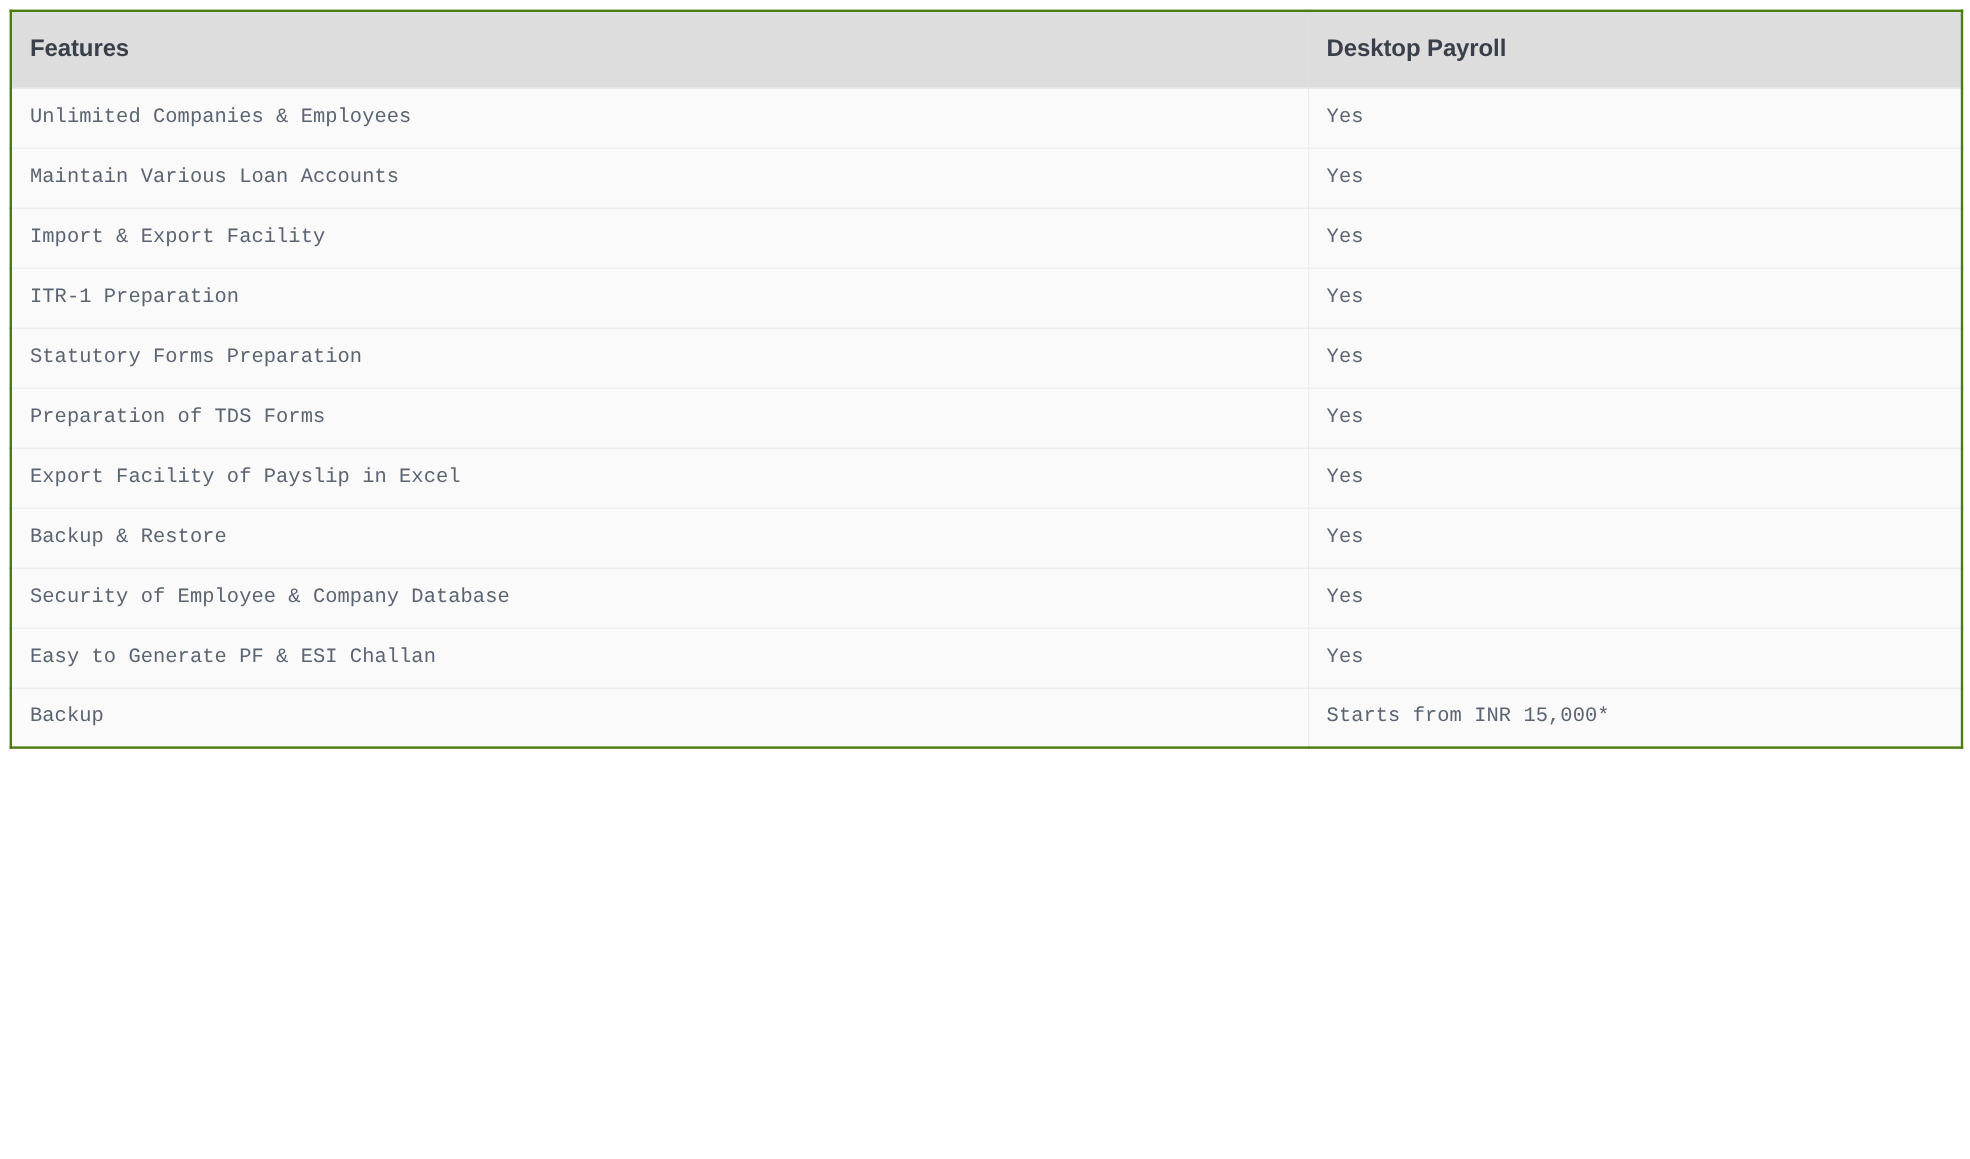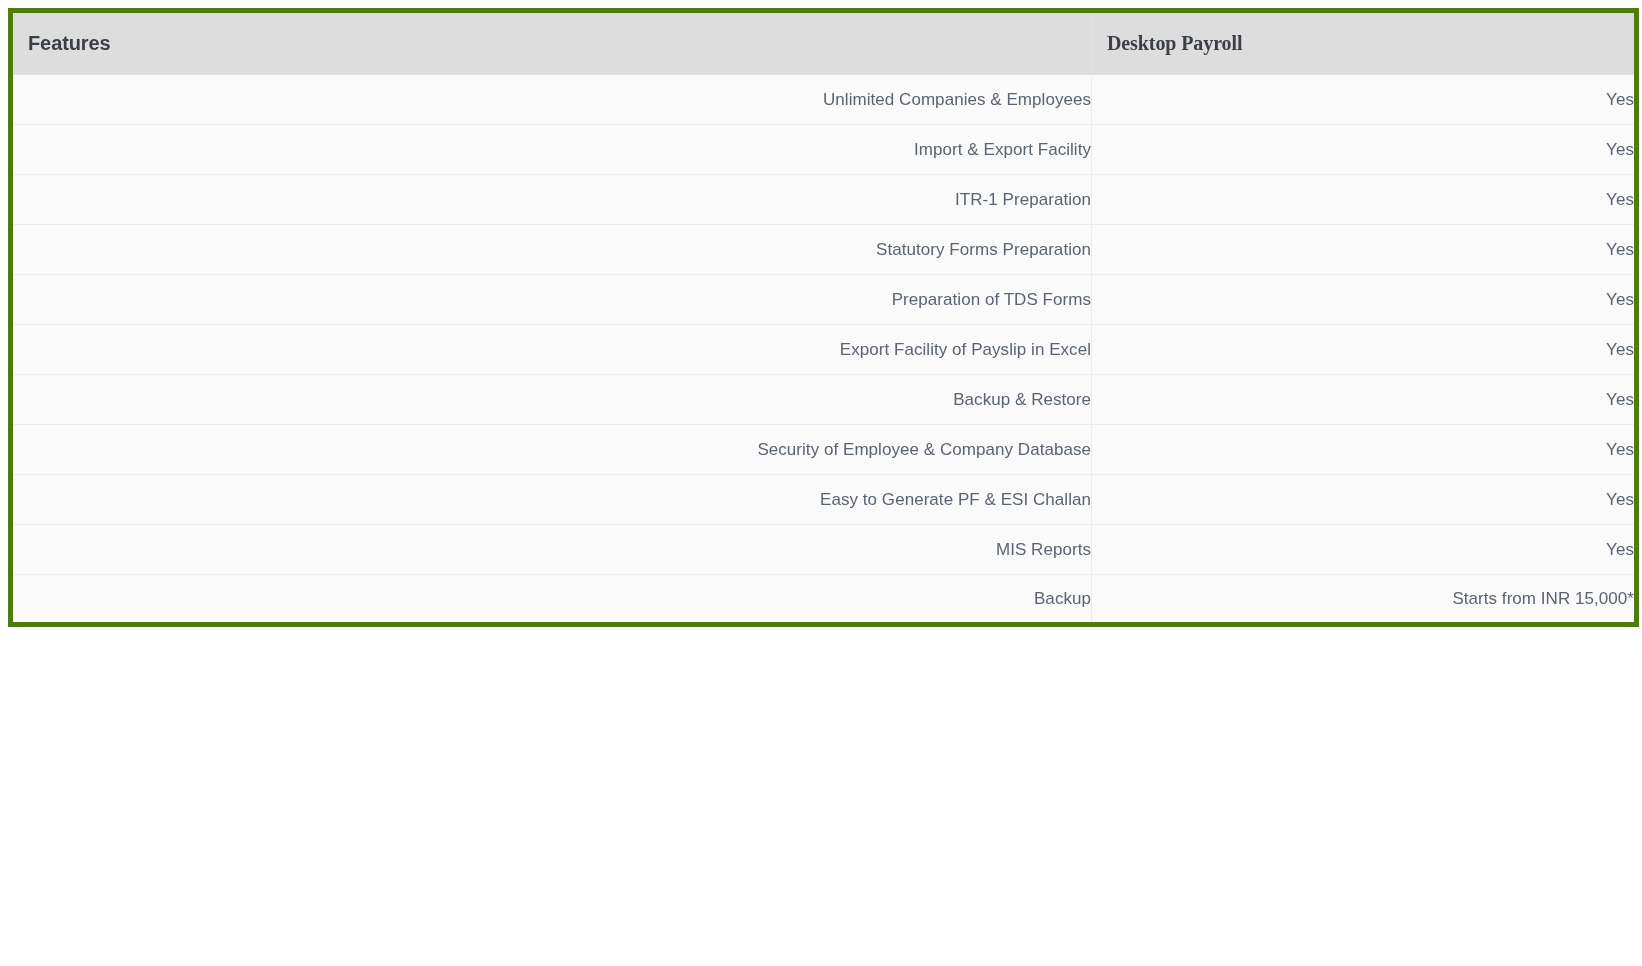--- a/index.html
+++ b/index.html
@@ -19,58 +19,59 @@
   .table-wrap {
     box-sizing: border-box;
     margin: 8px 8px 0 8px;
     width: 1626px;
   }
 
   table.compare {
     border-collapse: collapse;
     table-layout: fixed;
     width: 100%;
-    border: 5px solid #4d7c0f;
+    border: 2px solid #4d7c0f;
   }
 
   table.compare col.col-features { width: 1081px; }
   table.compare col.col-plan     { width: 545px; }
 
   table.compare thead th {
     background: #dddddd;
     color: #3a3f4a;
     font-size: 20px;
     font-weight: bold;
     text-align: left;
     padding: 18px 0 18px 15px;
     height: 64px;
     box-sizing: border-box;
     border: 1px solid #e0e1e3;
     border-top: none;
     vertical-align: middle;
     letter-spacing: -0.1px;
   }
   table.compare thead th.th-features { border-left: none; }
-  table.compare thead th.th-plan { border-right: none; font-family: Liberation Serif, serif; }
+  table.compare thead th.th-plan { border-right: none; }
 
   table.compare tbody td {
     background: #fafafa;
     color: #5b6472;
     font-size: 17px;
     font-weight: normal;
-    text-align: right;
+    text-align: left;
     padding: 0 0 0 15px;
     height: 50px;
     box-sizing: border-box;
     border: 1px solid #ececed;
     vertical-align: middle;
     white-space: nowrap;
     overflow: hidden;
     text-overflow: ellipsis;
     letter-spacing: 0.05px;
+    font-family: Liberation Mono, monospace;
   }
   table.compare tbody td.cell-feature { border-left: none; }
   table.compare tbody td.cell-value   { border-right: none; }
 
   table.compare tbody tr:first-child td { border-top: none; }
   table.compare tbody tr:last-child td { border-bottom: 1px solid #ececed; }
 </style>
 </head>
 <body>
 
@@ -82,20 +83,24 @@
     </colgroup>
     <thead>
       <tr>
         <th class="th-features">Features</th>
         <th class="th-plan">Desktop Payroll</th>
       </tr>
     </thead>
     <tbody id="table-body">
         <tr>
           <td class="cell-feature">Unlimited Companies &amp; Employees</td>
+          <td class="cell-value">Yes</td>
+        </tr>
+        <tr>
+          <td class="cell-feature">Maintain Various Loan Accounts</td>
           <td class="cell-value">Yes</td>
         </tr>
         <tr>
           <td class="cell-feature">Import &amp; Export Facility</td>
           <td class="cell-value">Yes</td>
         </tr>
         <tr>
           <td class="cell-feature">ITR-1 Preparation</td>
           <td class="cell-value">Yes</td>
         </tr>
@@ -117,22 +122,18 @@
         </tr>
         <tr>
           <td class="cell-feature">Security of Employee &amp; Company Database</td>
           <td class="cell-value">Yes</td>
         </tr>
         <tr>
           <td class="cell-feature">Easy to Generate PF &amp; ESI Challan</td>
           <td class="cell-value">Yes</td>
         </tr>
         <tr>
-          <td class="cell-feature">MIS Reports</td>
-          <td class="cell-value">Yes</td>
-        </tr>
-        <tr>
           <td class="cell-feature">Backup</td>
           <td class="cell-value">Starts from INR 15,000*</td>
         </tr>
       </tbody>
   </table>
 </div>
 
 </body></html>

